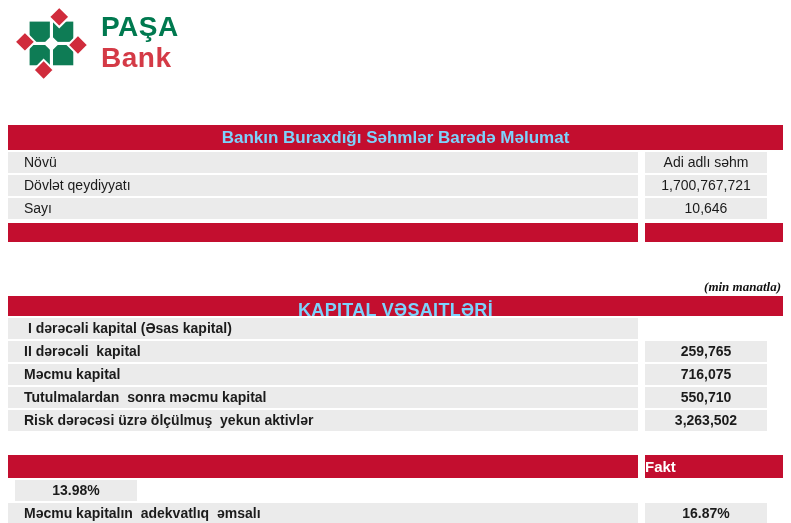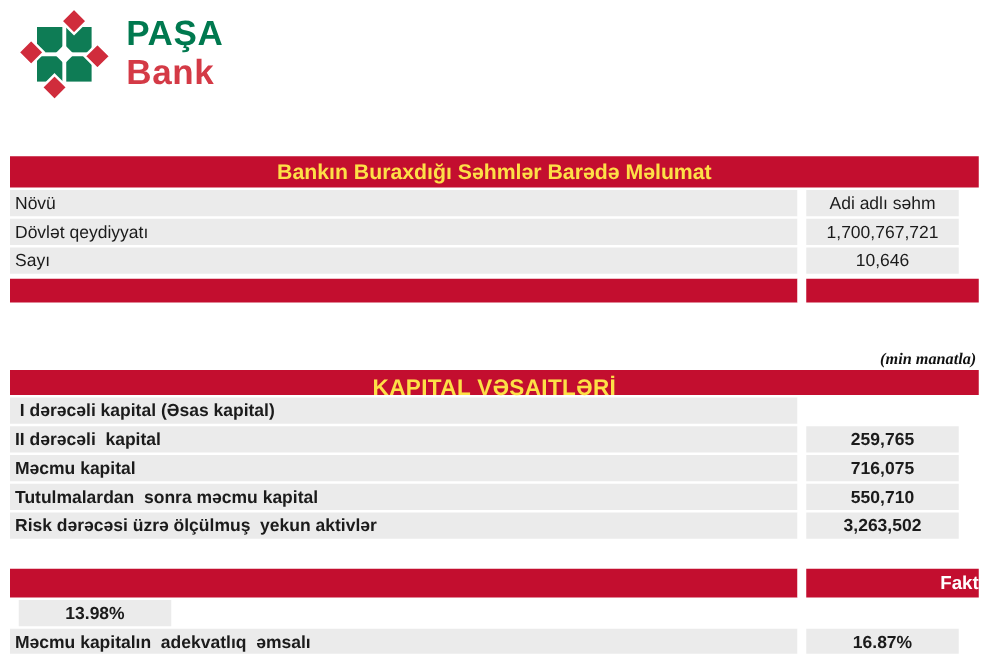--- a/index.html
+++ b/index.html
@@ -12,39 +12,39 @@
 
   
   .brand{position:absolute;top:6px;left:14px;display:flex;align-items:flex-start;}
   .brand svg{display:block;}
   .wordmark{margin-left:9px;margin-top:7px;line-height:1;}
   .brand-top{font-size:28px;font-weight:bold;color:#00794f;letter-spacing:.5px;}
   .brand-bottom{font-size:28px;font-weight:bold;color:#d43a46;margin-top:3px;letter-spacing:.5px;}
 
   
   .tbl{position:absolute;left:8px;width:775px;}
-  .bar{background:#c30e2f;color:#fde047;text-align:center;font-weight:bold;}
+  .bar{background:#c30e2f;color:#7dd3fc;text-align:center;font-weight:bold;}
   .bar.h25{height:25px;line-height:25px;font-size:17px;}
   .bar.h28{height:20px;line-height:28px;font-size:18px;letter-spacing:.3px;}
   .row{display:flex;margin-top:2px;height:21px;line-height:21px;font-size:14px;}
   .cell{background:#ebebeb;box-sizing:border-box;}
-  .cell.label{width:630px;padding-left:4px;white-space:pre;overflow:hidden;}
+  .cell.label{width:630px;padding-left:16px;white-space:pre;overflow:hidden;}
   .colgap{width:7px;background:#ffffff;}
   .cell.value{width:122px;text-align:center;}
   .bold .cell{font-weight:bold;}
 
   .split-bar{display:flex;margin-top:4px;}
   .split-bar .seg{background:#c30e2f;height:19px;}
   .split-bar .seg.l{width:630px;}
   .split-bar .seg.r{width:138px;}
 
   .t3-head{display:flex;}
   .t3-head .seg{background:#c30e2f;height:23px;line-height:23px;}
   .t3-head .seg.l{width:630px;}
-  .t3-head .seg.r{width:138px;color:#fff;font-weight:bold;font-size:15px;text-align:right;}
+  .t3-head .seg.r{width:138px;color:#fff;font-weight:bold;font-size:15px;text-align:left;}
 
   .unit-note{
     position:absolute;top:279px;right:10px;
     font-family:"Liberation Serif","DejaVu Serif",serif;
     font-style:italic;font-weight:bold;font-size:13px;color:#111;
   }
 
   .t1{top:125px;}
   .t2{top:296px;}
   .t3{top:455px;}

